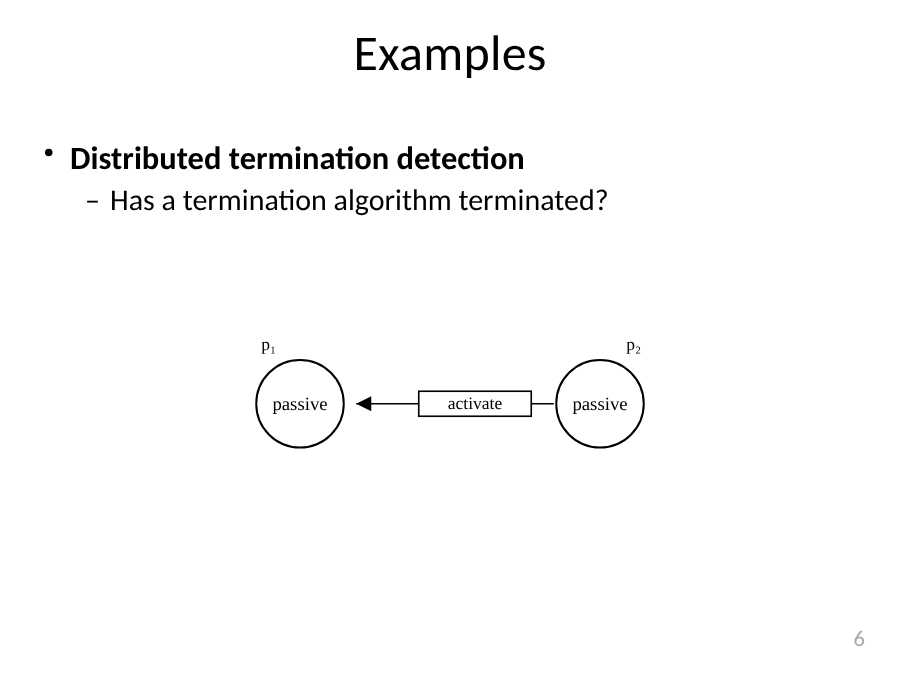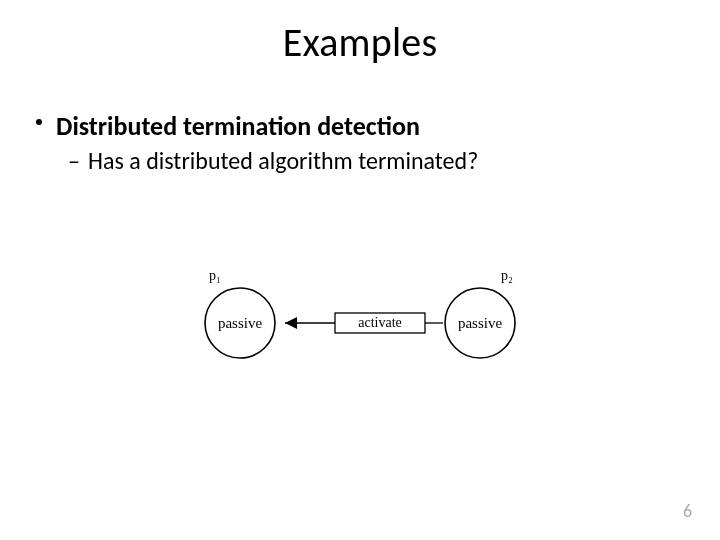--- a/index.html
+++ b/index.html
@@ -90,21 +90,21 @@
 
   <div class="title">Examples</div>
 
   <div class="body">
     <div class="lvl1">
       <span class="dot"></span>
       <span>Distributed termination detection</span>
     </div>
     <div class="lvl2">
       <span class="dash">–</span>
-      <span>Has a distributed algorithm terminated?</span>
+      <span>Has a termination algorithm terminated?</span>
     </div>
   </div>
 
   <div class="diagram">
     <svg viewBox="0 0 350 120">
 
       <circle cx="55" cy="65" r="35" fill="none" stroke="#000" stroke-width="1.6"></circle>
       <text x="55" y="70" text-anchor="middle" font-size="15" class="node-label">passive</text>
       <text x="24" y="22" font-size="14" class="p-label">p₁</text>
 

